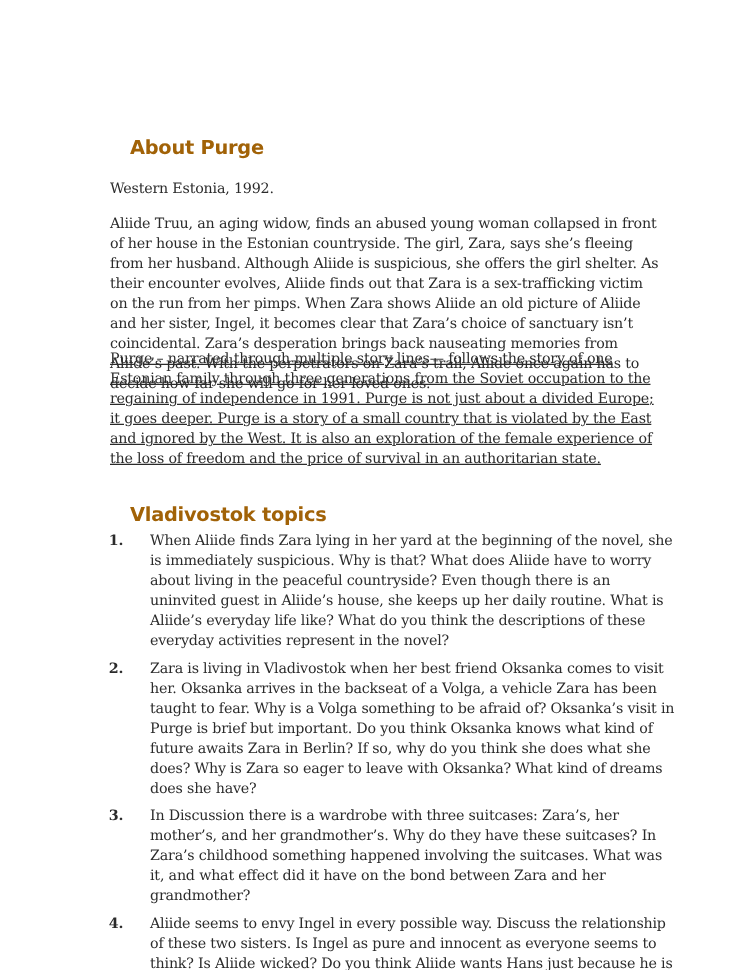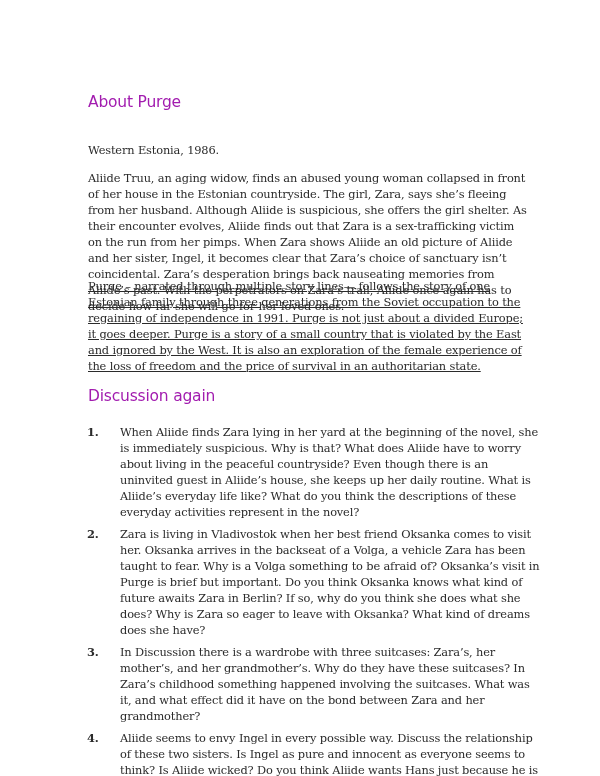--- a/index.html
+++ b/index.html
@@ -1,38 +1,38 @@
 <!DOCTYPE html>
 <html><head>
 <meta charset="utf-8">
 <style>
   html, body { margin:0; padding:0; background:#ffffff; }
   body { width:600px; height:776px; overflow:hidden; position:relative; font-family:"DejaVu Serif", serif; color:#2b2b2b; }
   .page { position:absolute; left:0; top:0; width:600px; height:776px; }
-  h2 { font-family:"DejaVu Sans", sans-serif; font-weight:normal; color:#a21caf; font-size:15.5px; margin:0; position:absolute; left:88px; letter-spacing:-0.2px; }
+  h2 { font-family:"DejaVu Sans", sans-serif; font-weight:bold; color:#a16207; font-size:15.5px; margin:16px; position:absolute; left:88px; letter-spacing:-0.2px; }
   #h-about { top:93px; }
   #h-disc { top:387px; }
   p { margin:0; position:absolute; left:88px; width:440px; font-size:11.4px; line-height:16px; letter-spacing:-0.15px; }
   #p-location { top:142px; }
   #p-synopsis { top:170px; }
   #p-purge { top:278px;text-decoration:underline; }
   ol { list-style:none; margin:0; padding:0; position:absolute; left:120px; top:424px; width:420px; }
   li { position:relative; font-size:11.4px; line-height:16px; margin-bottom:6px; letter-spacing:-0.15px; }
   .num { position:absolute; left:-33px; top:0; font-weight:bold; }
 </style>
 </head>
 <body>
 
 <div class="page">
   <h2 id="h-about">About Purge</h2>
-  <p id="p-location">Western Estonia, 1986.</p>
+  <p id="p-location">Western Estonia, 1992.</p>
   <p id="p-synopsis">Aliide Truu, an aging widow, finds an abused young woman collapsed in front of her house in the Estonian countryside. The girl, Zara, says she’s fleeing from her husband. Although Aliide is suspicious, she offers the girl shelter. As their encounter evolves, Aliide finds out that Zara is a sex-trafficking victim on the run from her pimps. When Zara shows Aliide an old picture of Aliide and her sister, Ingel, it becomes clear that Zara’s choice of sanctuary isn’t coincidental. Zara’s desperation brings back nauseating memories from Aliide’s past. With the perpetrators on Zara’s trail, Aliide once again has to decide how far she will go for her loved ones.</p>
   <p id="p-purge">Purge – narrated through multiple story lines— follows the story of one Estonian family through three generations from the Soviet occupation to the regaining of independence in 1991. Purge is not just about a divided Europe; it goes deeper. Purge is a story of a small country that is violated by the East and ignored by the West. It is also an exploration of the female experience of the loss of freedom and the price of survival in an authoritarian state.</p>
 
-  <h2 id="h-disc">Discussion again</h2>
+  <h2 id="h-disc">Vladivostok topics</h2>
   <ol>
     <li>
       <span class="num">1.</span>
       <span>When Aliide finds Zara lying in her yard at the beginning of the novel, she is immediately suspicious. Why is that? What does Aliide have to worry about living in the peaceful countryside? Even though there is an uninvited guest in Aliide’s house, she keeps up her daily routine. What is Aliide’s everyday life like? What do you think the descriptions of these everyday activities represent in the novel?</span>
     </li>
     <li>
       <span class="num">2.</span>
       <span>Zara is living in Vladivostok when her best friend Oksanka comes to visit her. Oksanka arrives in the backseat of a Volga, a vehicle Zara has been taught to fear. Why is a Volga something to be afraid of? Oksanka’s visit in Purge is brief but important. Do you think Oksanka knows what kind of future awaits Zara in Berlin? If so, why do you think she does what she does? Why is Zara so eager to leave with Oksanka? What kind of dreams does she have?</span>
     </li>
     <li>

